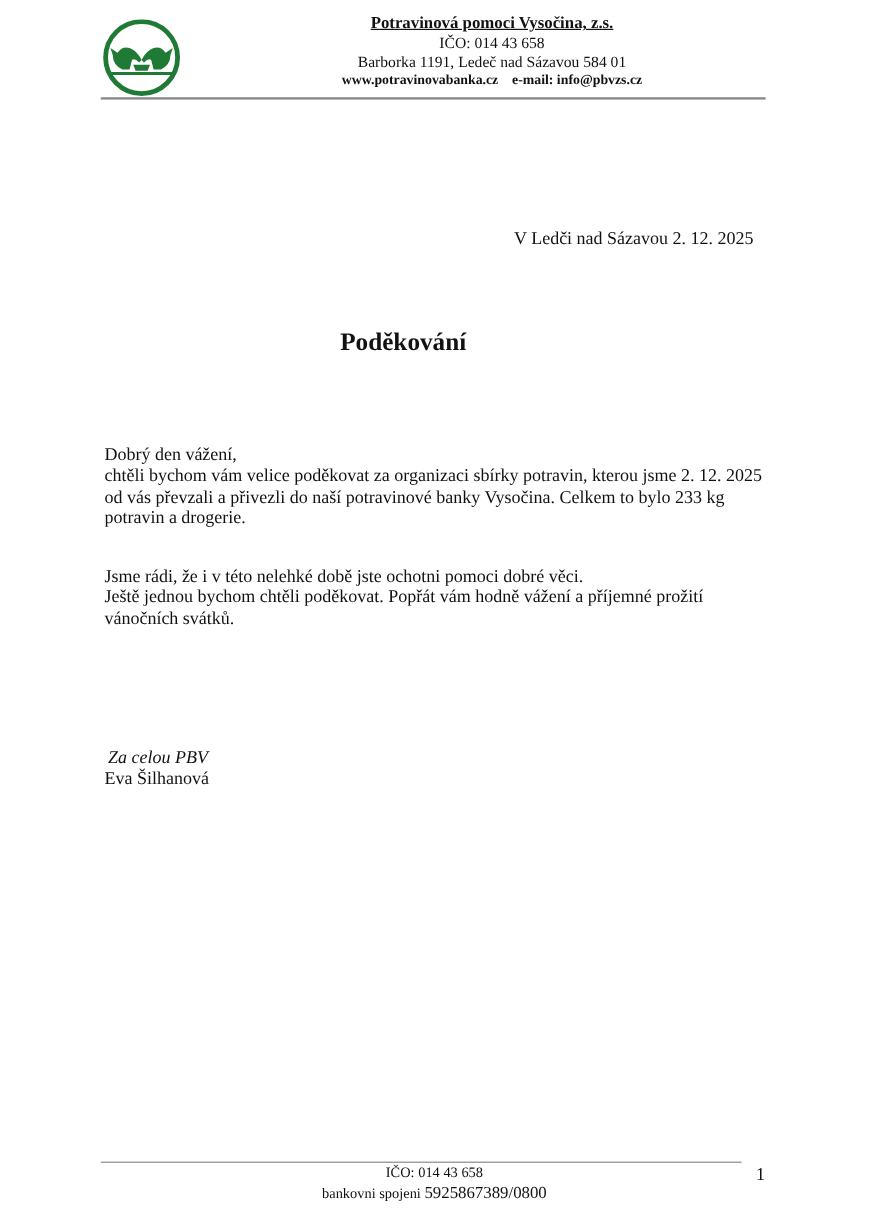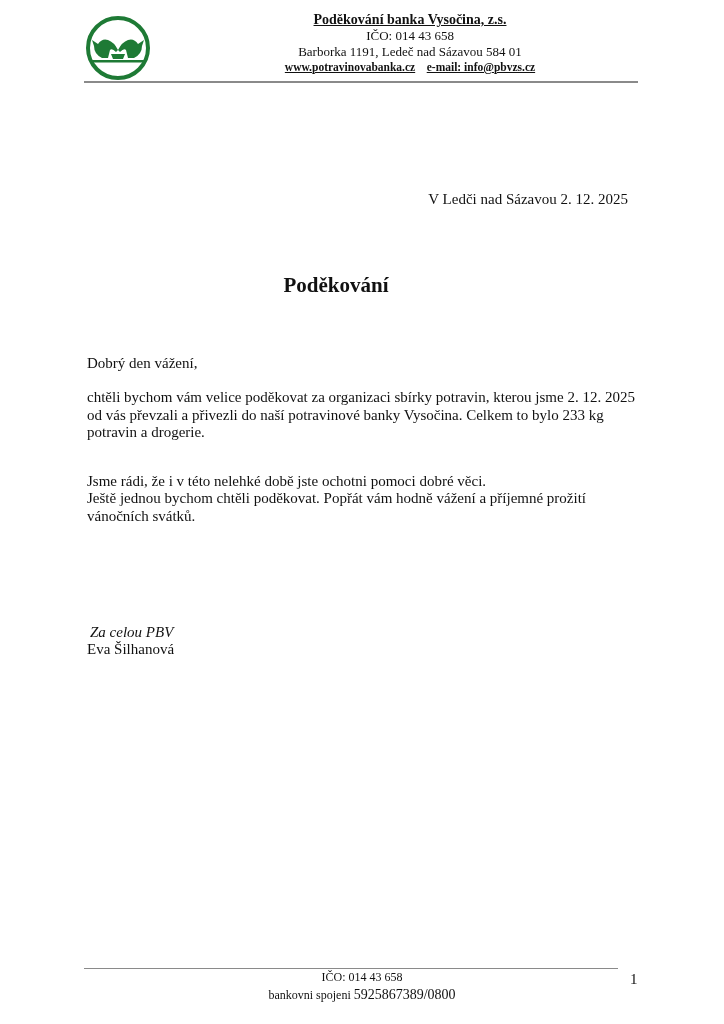--- a/index.html
+++ b/index.html
@@ -5,26 +5,26 @@
   html, body { margin:0; padding:0; background:#ffffff; }
   body { width:724px; height:1024px; position:relative; overflow:hidden;
          font-family:"Liberation Serif","DejaVu Serif",serif; color:#111; }
   .abs { position:absolute; }
   .logo { left:82px; top:16px; width:72px; height:64px; }
   .hdr { left:160px; width:500px; text-align:center; line-height:16px; white-space:nowrap; }
   .hdr-name { top:12px; font-size:14px; font-weight:bold; text-decoration:underline; }
   .hdr-ico { top:28px; font-size:13px; }
   .hdr-addr { top:44px; font-size:13px; }
   .hdr-web { top:59px; font-size:11.5px; font-weight:bold; }
-  .hdr-web span { text-decoration:underline; }
+  .hdr-web span { }
   .hdr-rule { left:84px; top:81px; width:554px; height:2px; background:#8a8a8a; }
   .date { top:153px; right:96px; font-size:15px; white-space:nowrap;margin-top:38px; }
   .title { top:273px; left:0; width:672px; text-align:center; font-size:21px; font-weight:bold; }
   .body-text { left:87px; width:555px; font-size:15px; line-height:17.5px; }
-  .p1 { top:355px; }
+  .p1 { top:371px; }
   .p2 { top:389px; }
   .p3 { top:473px; }
   .p4 { top:490px; }
   .sig1 { top:624px; left:90px; font-size:15px;font-style:italic; }
   .sig2 { top:641px; left:87px; font-size:15px; }
   .ftr-rule { left:84px; top:968px; width:534px; height:1px; background:#8a8a8a; }
   .ftr { left:160px; width:404px; text-align:center; white-space:nowrap; }
   .ftr-ico { top:970px; font-size:12px; }
   .ftr-bank { top:987px; font-size:12px; }
   .ftr-bank .num { font-size:14px;text-align:right; }
@@ -40,21 +40,21 @@
     <path d="M10 24 L16 28 Q20 22 26 24 Q32 26 36 34 L34 36 Q30 32 28 34 L26 42 L20 42 Q12 38 12 30 Z" fill="#1e7a35"></path>
 
     <path d="M62 24 L56 28 Q52 22 46 24 Q40 26 36 34 L38 36 Q42 32 44 34 L46 42 L52 42 Q60 38 60 30 Z" fill="#1e7a35"></path>
 
     <path d="M29 38 L43 38 L41 43 L31 43 Z" fill="#1e7a35"></path>
 
     <rect x="8" y="44" width="56" height="2.5" fill="#1e7a35"></rect>
   </svg>
 </div>
 
-<div class="abs hdr hdr-name">Poděkování banka Vysočina, z.s.</div>
+<div class="abs hdr hdr-name">Potravinová pomoci Vysočina, z.s.</div>
 <div class="abs hdr hdr-ico">IČO: 014 43 658</div>
 <div class="abs hdr hdr-addr">Barborka 1191, Ledeč nad Sázavou 584 01</div>
 <div class="abs hdr hdr-web">
   <span>www.potravinovabanka.cz</span>&nbsp;&nbsp;&nbsp;
   <span>e-mail: info@pbvzs.cz</span>
 </div>
 <div class="abs hdr-rule"></div>
 
 <div class="abs date">V Ledči nad Sázavou 2. 12. 2025</div>
 <div class="abs title">Poděkování</div>

